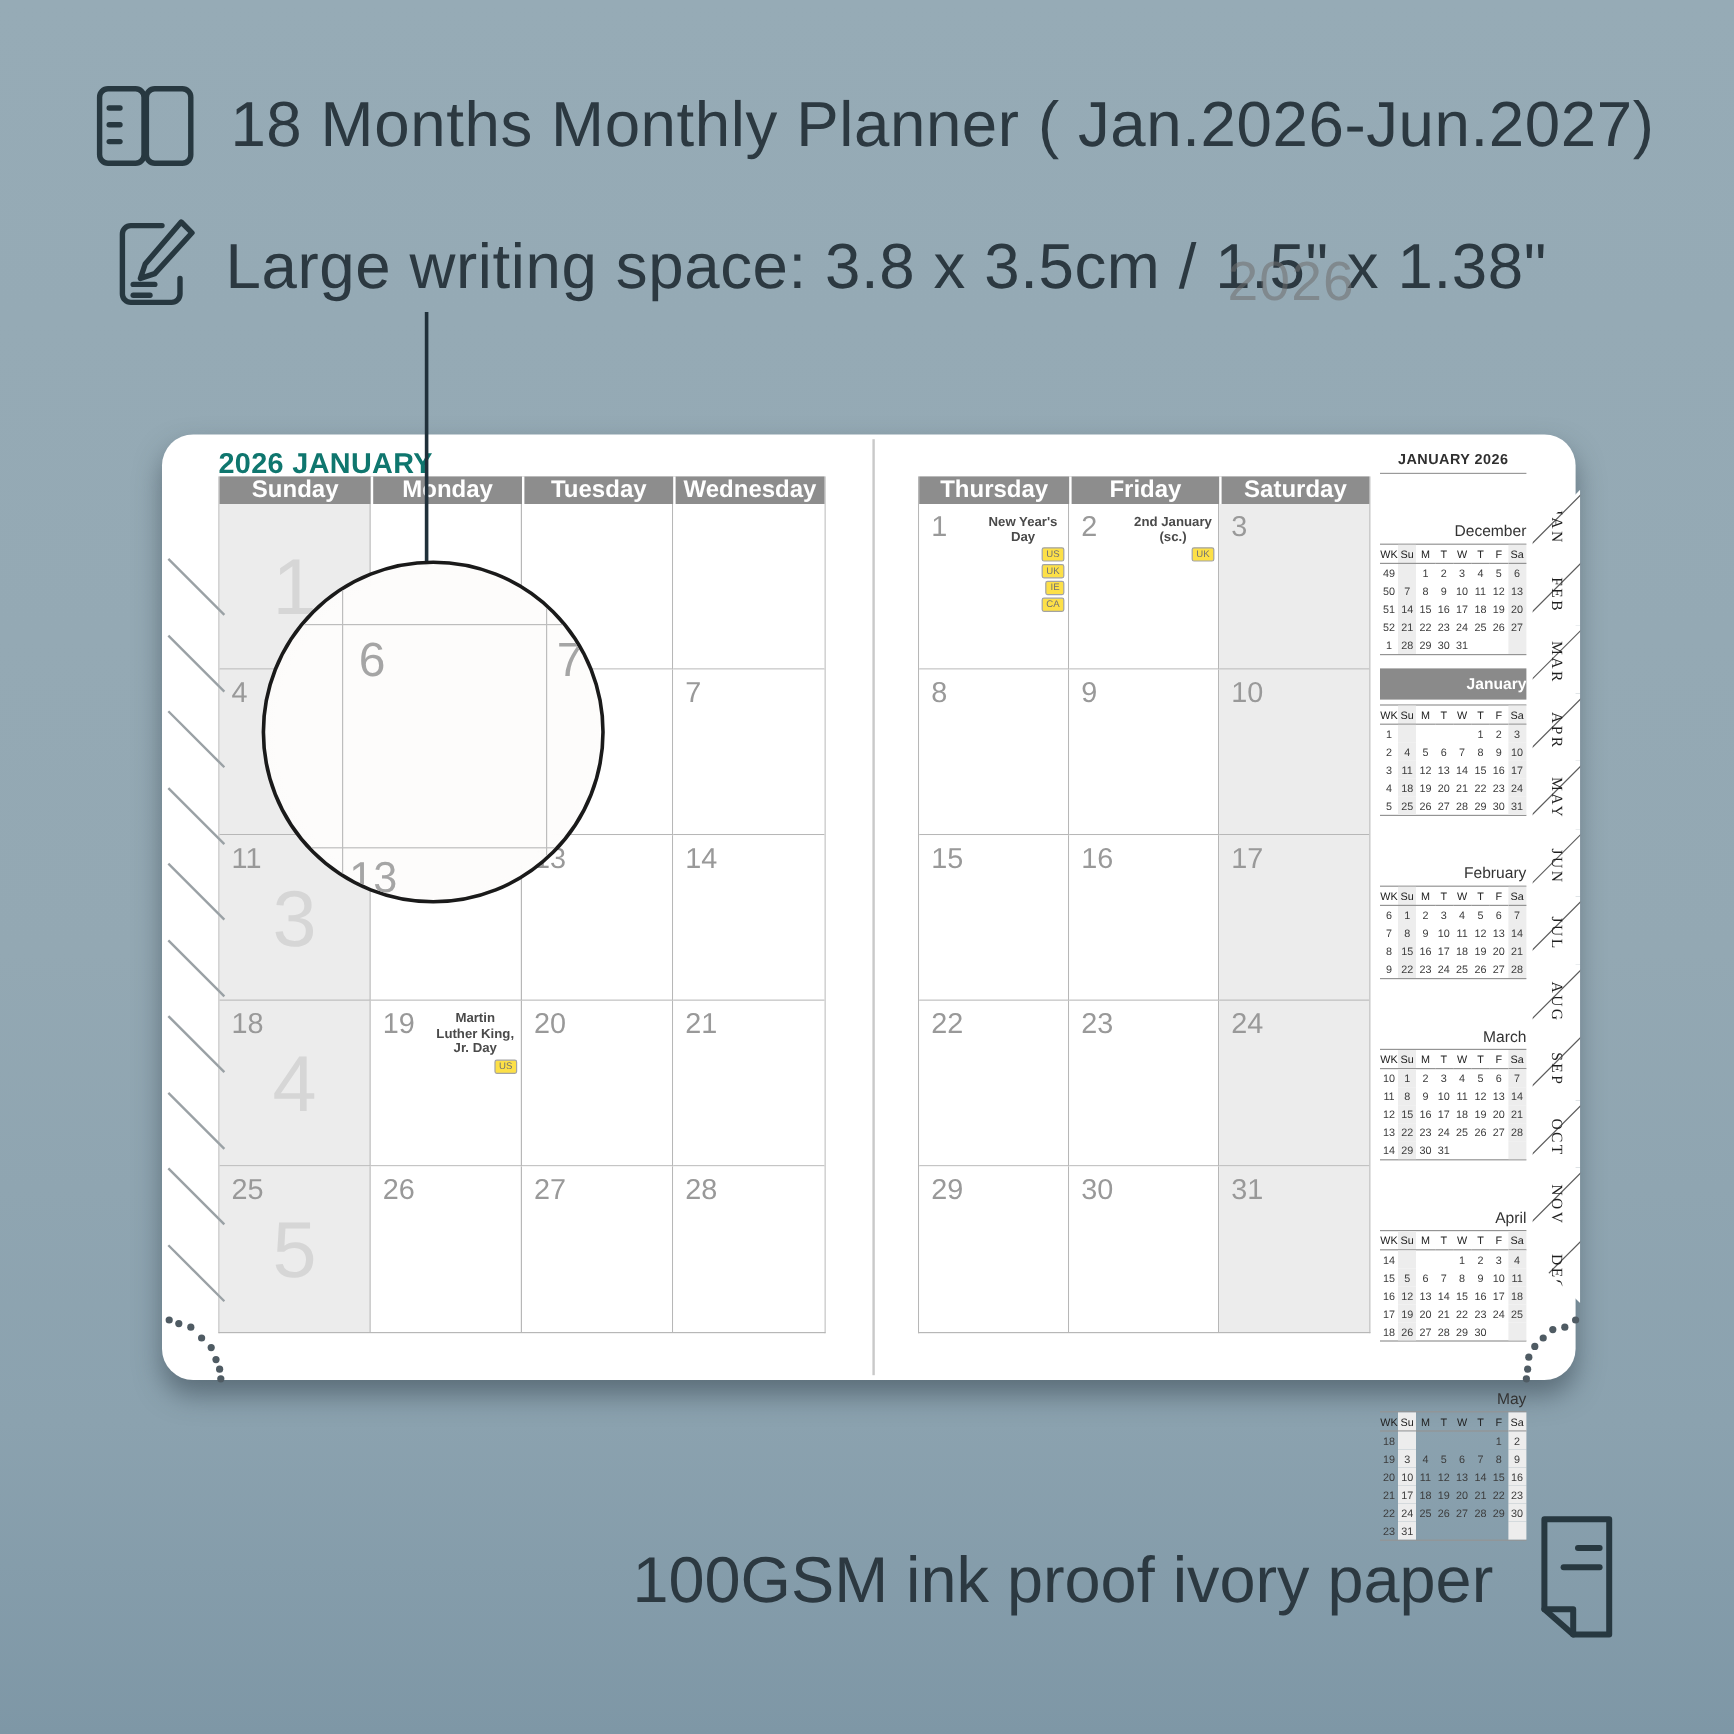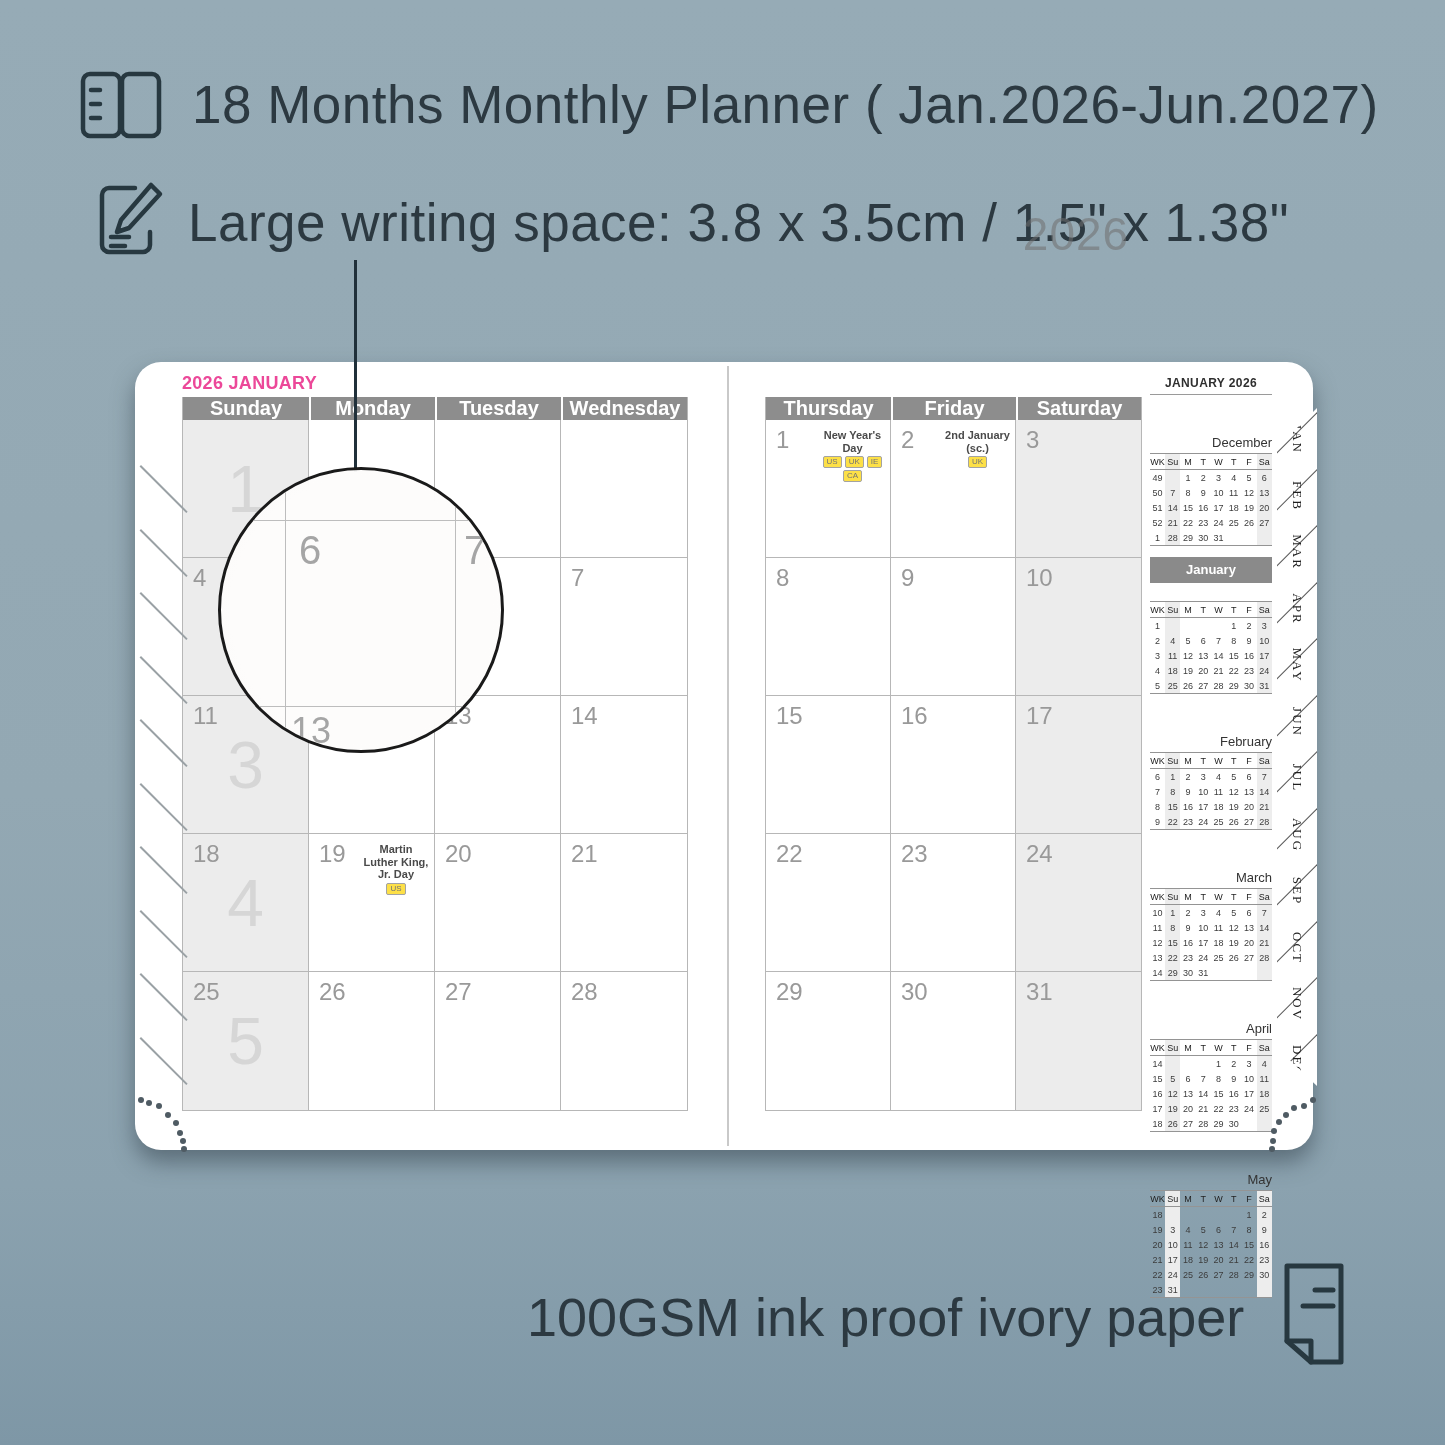--- a/index.html
+++ b/index.html
@@ -17,49 +17,49 @@
   #pencil-icon{left:95px;top:180px;}
   #paper-icon{left:1277px;top:1262px;}
   .feat-icon svg{stroke:#273840;fill:none;stroke-linecap:round;stroke-linejoin:round;}
 
   #pointer-line{position:absolute;left:354px;top:260px;width:3px;height:212px;background:#20303a;z-index:4;}
 
   #planner{position:absolute;left:135px;top:362px;width:1178px;height:788px;background:#ffffff;
     border-radius:26px;box-shadow:0 12px 22px rgba(43,58,68,.5);z-index:1;}
   #gutter{position:absolute;left:592px;top:4px;bottom:4px;width:2px;background:#c9c9c9;}
 
-  .page-title{position:absolute;left:47px;top:11px;font-size:18px;font-weight:bold;color:#ec4899;letter-spacing:.3px;}
+  .page-title{position:absolute;left:47px;top:11px;font-size:24px;font-weight:bold;color:#0f766e;letter-spacing:.3px;}
 
   .cal-grid{position:absolute;top:35px;display:grid;grid-template-rows:23px repeat(5,138px);
     border:1px solid #b7b7b7;border-top:none;}
   #left-grid{left:47px;grid-template-columns:repeat(4,126px);}
   #right-grid{left:630px;grid-template-columns:repeat(3,125px);}
   .day-header{background:#8d8d8d;color:#fff;font-weight:bold;font-size:20px;display:flex;
     align-items:center;justify-content:center;border-left:2px solid #fff;}
   .day-header.first{border-left:none;}
   .cell{position:relative;background:#fff;border-right:1px solid #b7b7b7;border-bottom:1px solid #b7b7b7;}
   .cell.last-col{border-right:none;}
   .cell.last-row{border-bottom:none;}
   .cell.shaded{background:#ececec;}
   .date{position:absolute;left:10px;top:8px;font-size:24px;color:#999;line-height:1;}
   .weekbig{position:absolute;inset:0;display:flex;align-items:center;justify-content:center;
     font-size:66px;color:#d6d6d6;}
   .holiday{position:absolute;left:52px;right:3px;top:9px;display:flex;flex-wrap:wrap;justify-content:center;
     align-items:flex-end;column-gap:3px;row-gap:2px;font-size:11px;font-weight:bold;color:#4a4a4a;
-    text-align:center;line-height:1.15;}
+    text-align:center;line-height:1.15;flex-direction:column;}
   .badge{font-size:8px;font-weight:normal;color:#737373;border:1px solid #a3a3a3;border-radius:2px;
     padding:0 3px;line-height:10px;background:#fde047;}
 
   #sidebar{position:absolute;left:1015px;top:14px;width:122px;}
   #sidebar-title{font-size:12px;font-weight:bold;color:#2f2f2f;text-align:center;letter-spacing:.4px;}
   #sidebar-rule{border:none;border-top:1px solid #9a9a9a;margin:4px 0 9px;}
   .mini{margin-bottom:11px;position:relative;}
   .mini-title{font-size:13px;color:#333;text-align:right;margin-bottom:3px;margin-top:40px;}
-  .mini-banner{background:#8a8a8a;color:#fff;font-weight:bold;font-size:13px;text-align:left;
-    height:26px;line-height:26px;margin-bottom:18px;padding-left:36px;}
+  .mini-banner{background:#8a8a8a;color:#fff;font-weight:bold;font-size:13px;text-align:right;
+    height:26px;line-height:26px;margin-bottom:4px;padding-left:36px;}
   .mini-table{display:grid;grid-template-columns:15px repeat(7,15.28px);
     border-top:1px solid #949494;border-bottom:1px solid #949494;}
   .mini-cell{height:15px;font-size:9px;display:flex;align-items:center;justify-content:center;color:#3c3c3c;}
   .mini-cell.hdr{font-weight:normal;color:#222;border-bottom:1px solid #949494;}
   .mini-cell.shade{background:#ededed;}
   #watermark{position:absolute;left:1009px;top:207px;width:134px;text-align:center;font-size:46px;
     color:#6f6f6f;opacity:.55;letter-spacing:1px;z-index:3;}
 
   #tabs{position:absolute;left:1142px;top:46px;width:40px;height:678px;
     clip-path:polygon(0 40px,100% 0,100% 100%,0 calc(100% - 38px));}

